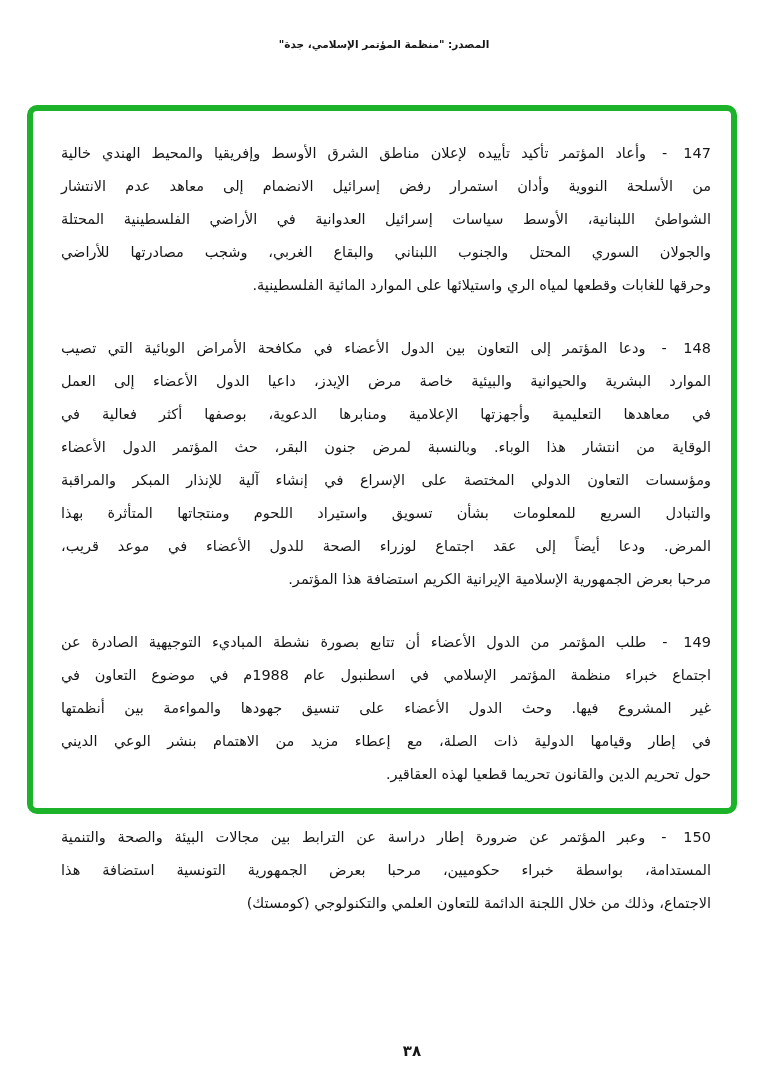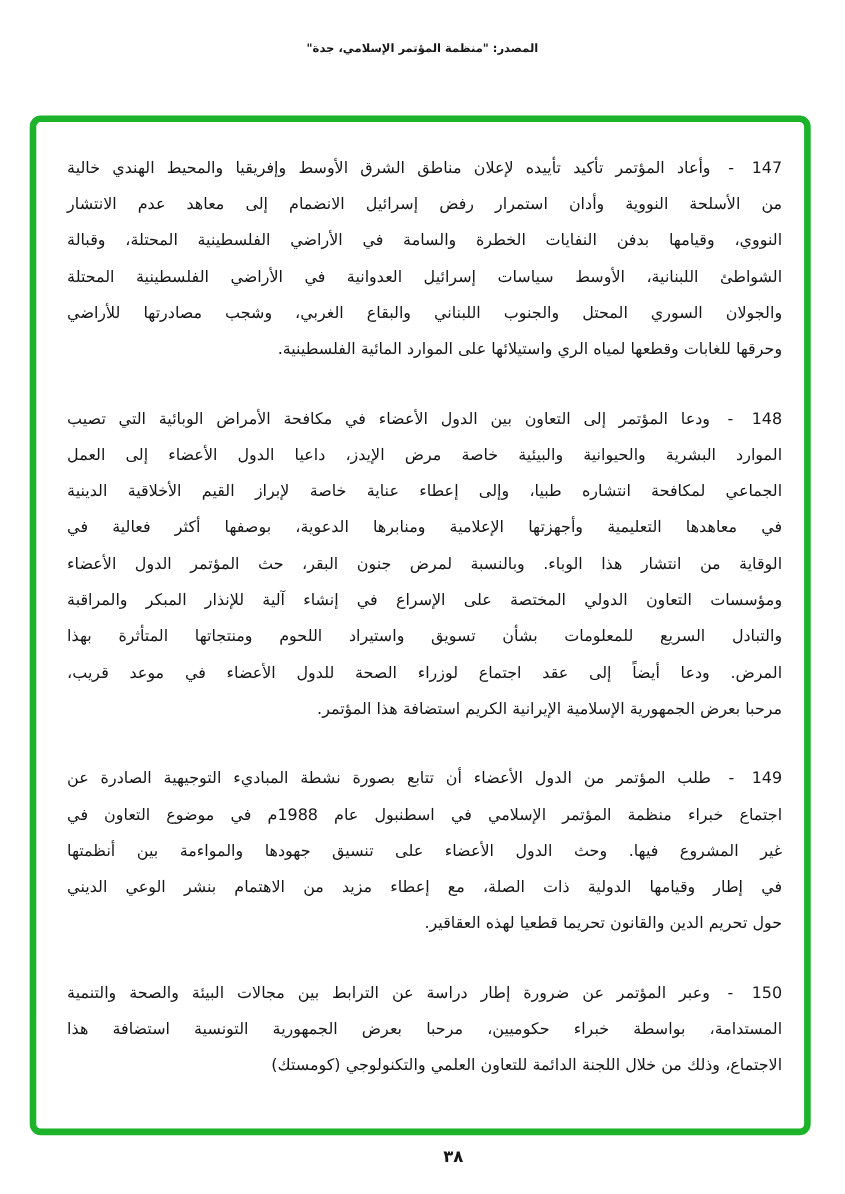--- a/index.html
+++ b/index.html
@@ -33,21 +33,21 @@
   .header-source {
     margin-top: 12px;
     font-size: 10.5px;
     font-weight: bold;
   }
   .green-box {
     position: absolute;
     left: 27px;
     top: 105px;
     width: 710px;
-    height: 927px;
+    height: 709px;
     box-sizing: border-box;
     border: 6px solid #1cb32b;
     border-radius: 10px;
     padding: 26px 20px 0 28px;
     background: #ffffff;
   }
   .para {
     margin-bottom: 30px;
     font-size: 14.5px;
     line-height: 33px;
@@ -82,29 +82,27 @@
 
   <div class="header">
     <div class="header-source">المصدر: "منظمة المؤتمر الإسلامي، جدة"</div>
   </div>
 
   <div class="green-box" style="border-color: rgb(28, 179, 43);">
     <div>
         <div class="para">
           <div class="line"><span class="marker">147 -</span><span>وأعاد المؤتمر تأكيد تأييده لإعلان مناطق الشرق الأوسط وإفريقيا والمحيط الهندي خالية</span></div>
           <div class="line">من الأسلحة النووية وأدان استمرار رفض إسرائيل الانضمام إلى معاهد عدم الانتشار</div>
-          <div class="line">النووي، وقيامها بدفن النفايات الخطرة والسامة في الأراضي الفلسطينية المحتلة، وقبالة</div>
           <div class="line">الشواطئ اللبنانية، الأوسط سياسات إسرائيل العدوانية في الأراضي الفلسطينية المحتلة</div>
           <div class="line">والجولان السوري المحتل والجنوب اللبناني والبقاع الغربي، وشجب مصادرتها للأراضي</div>
           <div class="line last">وحرقها للغابات وقطعها لمياه الري واستيلائها على الموارد المائية الفلسطينية.</div>
         </div>
         <div class="para">
           <div class="line"><span class="marker">148 -</span><span>ودعا المؤتمر إلى التعاون بين الدول الأعضاء في مكافحة الأمراض الوبائية التي تصيب</span></div>
           <div class="line">الموارد البشرية والحيوانية والبيئية خاصة مرض الإيدز، داعيا الدول الأعضاء إلى العمل</div>
-          <div class="line">الجماعي لمكافحة انتشاره طبيا، وإلى إعطاء عناية خاصة لإبراز القيم الأخلاقية الدينية</div>
           <div class="line">في معاهدها التعليمية وأجهزتها الإعلامية ومنابرها الدعوية، بوصفها أكثر فعالية في</div>
           <div class="line">الوقاية من انتشار هذا الوباء. وبالنسبة لمرض جنون البقر، حث المؤتمر الدول الأعضاء</div>
           <div class="line">ومؤسسات التعاون الدولي المختصة على الإسراع في إنشاء آلية للإنذار المبكر والمراقبة</div>
           <div class="line">والتبادل السريع للمعلومات بشأن تسويق واستيراد اللحوم ومنتجاتها المتأثرة بهذا</div>
           <div class="line">المرض. ودعا أيضاً إلى عقد اجتماع لوزراء الصحة للدول الأعضاء في موعد قريب،</div>
           <div class="line last">مرحبا بعرض الجمهورية الإسلامية الإيرانية الكريم استضافة هذا المؤتمر.</div>
         </div>
         <div class="para">
           <div class="line"><span class="marker">149 -</span><span>طلب المؤتمر من الدول الأعضاء أن تتابع بصورة نشطة المباديء التوجيهية الصادرة عن</span></div>
           <div class="line">اجتماع خبراء منظمة المؤتمر الإسلامي في اسطنبول عام 1988م في موضوع التعاون في</div>

